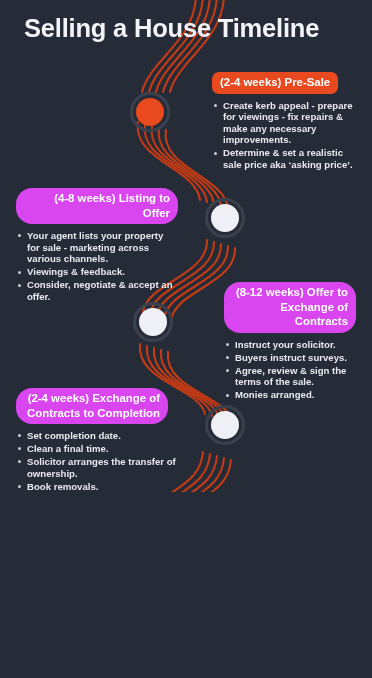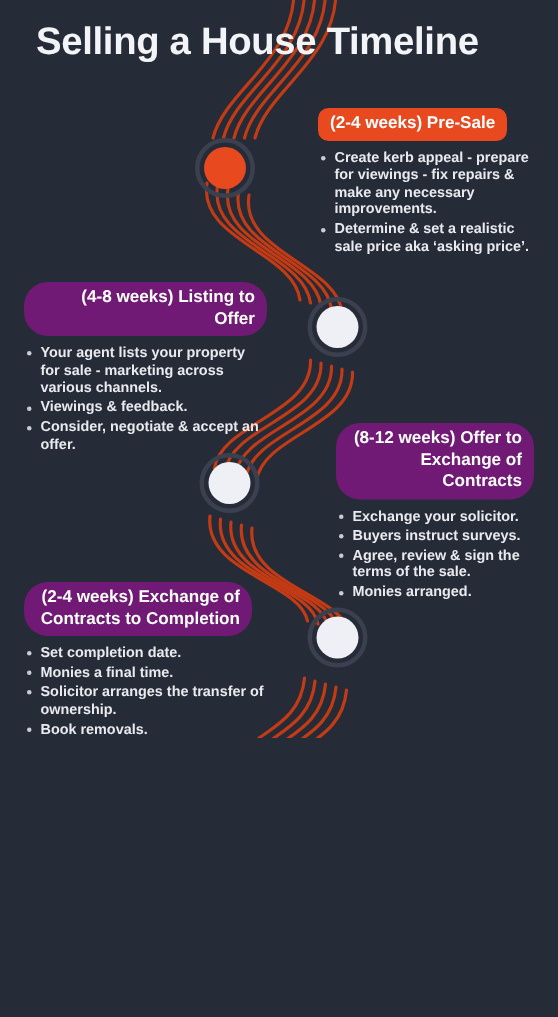--- a/index.html
+++ b/index.html
@@ -46,21 +46,21 @@
   .badge{
     display:inline-block;
     border-radius:7px;
     padding:3px 8px 4px 8px;
     font-size:11.4px;font-weight:bold;
     color:#ffffff;line-height:14.5px;
     box-sizing:border-box;
     text-align:right;
   }
   .badge.orange{background:#e8491f;}
-  .badge.green{background:#701a75;border-radius:16px;}
+  .badge.green{background:#d946ef;border-radius:16px;}
   ul.bullets{
     margin:6px 0 0 0;padding:0;
     list-style:none;
   }
   ul.bullets li{
     position:relative;
     padding-left:11px;
     font-size:9.6px;
     font-weight:bold;
     color:#e9eaee;
@@ -181,32 +181,32 @@
     <ul class="bullets">
       <li>Your agent lists your property for sale - marketing across various channels.</li>
       <li>Viewings &amp; feedback.</li>
       <li>Consider, negotiate &amp; accept an offer.</li>
     </ul>
   </div>
 
   <div class="section" style="left:224px;top:282px;width:148px;">
     <span class="badge green" style="max-width:132px;">(8-12 weeks) Offer to Exchange of Contracts</span>
     <ul class="bullets">
-      <li>Exchange your solicitor.</li>
+      <li>Instruct your solicitor.</li>
       <li>Buyers instruct surveys.</li>
       <li>Agree, review &amp; sign the terms of the sale.</li>
       <li>Monies arranged.</li>
     </ul>
   </div>
 
   <div class="section sec-left" style="left:16px;top:388px;width:168px;">
     <span class="badge green" style="max-width:152px;">(2-4 weeks) Exchange of Contracts to Completion</span>
     <ul class="bullets">
       <li>Set completion date.</li>
-      <li>Monies a final time.</li>
+      <li>Clean a final time.</li>
       <li>Solicitor arranges the transfer of ownership.</li>
       <li>Book removals.</li>
     </ul>
   </div>
 
   <div class="total-badge">Total Time 8-6 months</div>
 
   <svg class="house-svg" width="152" height="126" viewBox="0 0 152 126">
     <ellipse cx="78" cy="110" rx="63" ry="11" fill="#8b9126"></ellipse>
 

